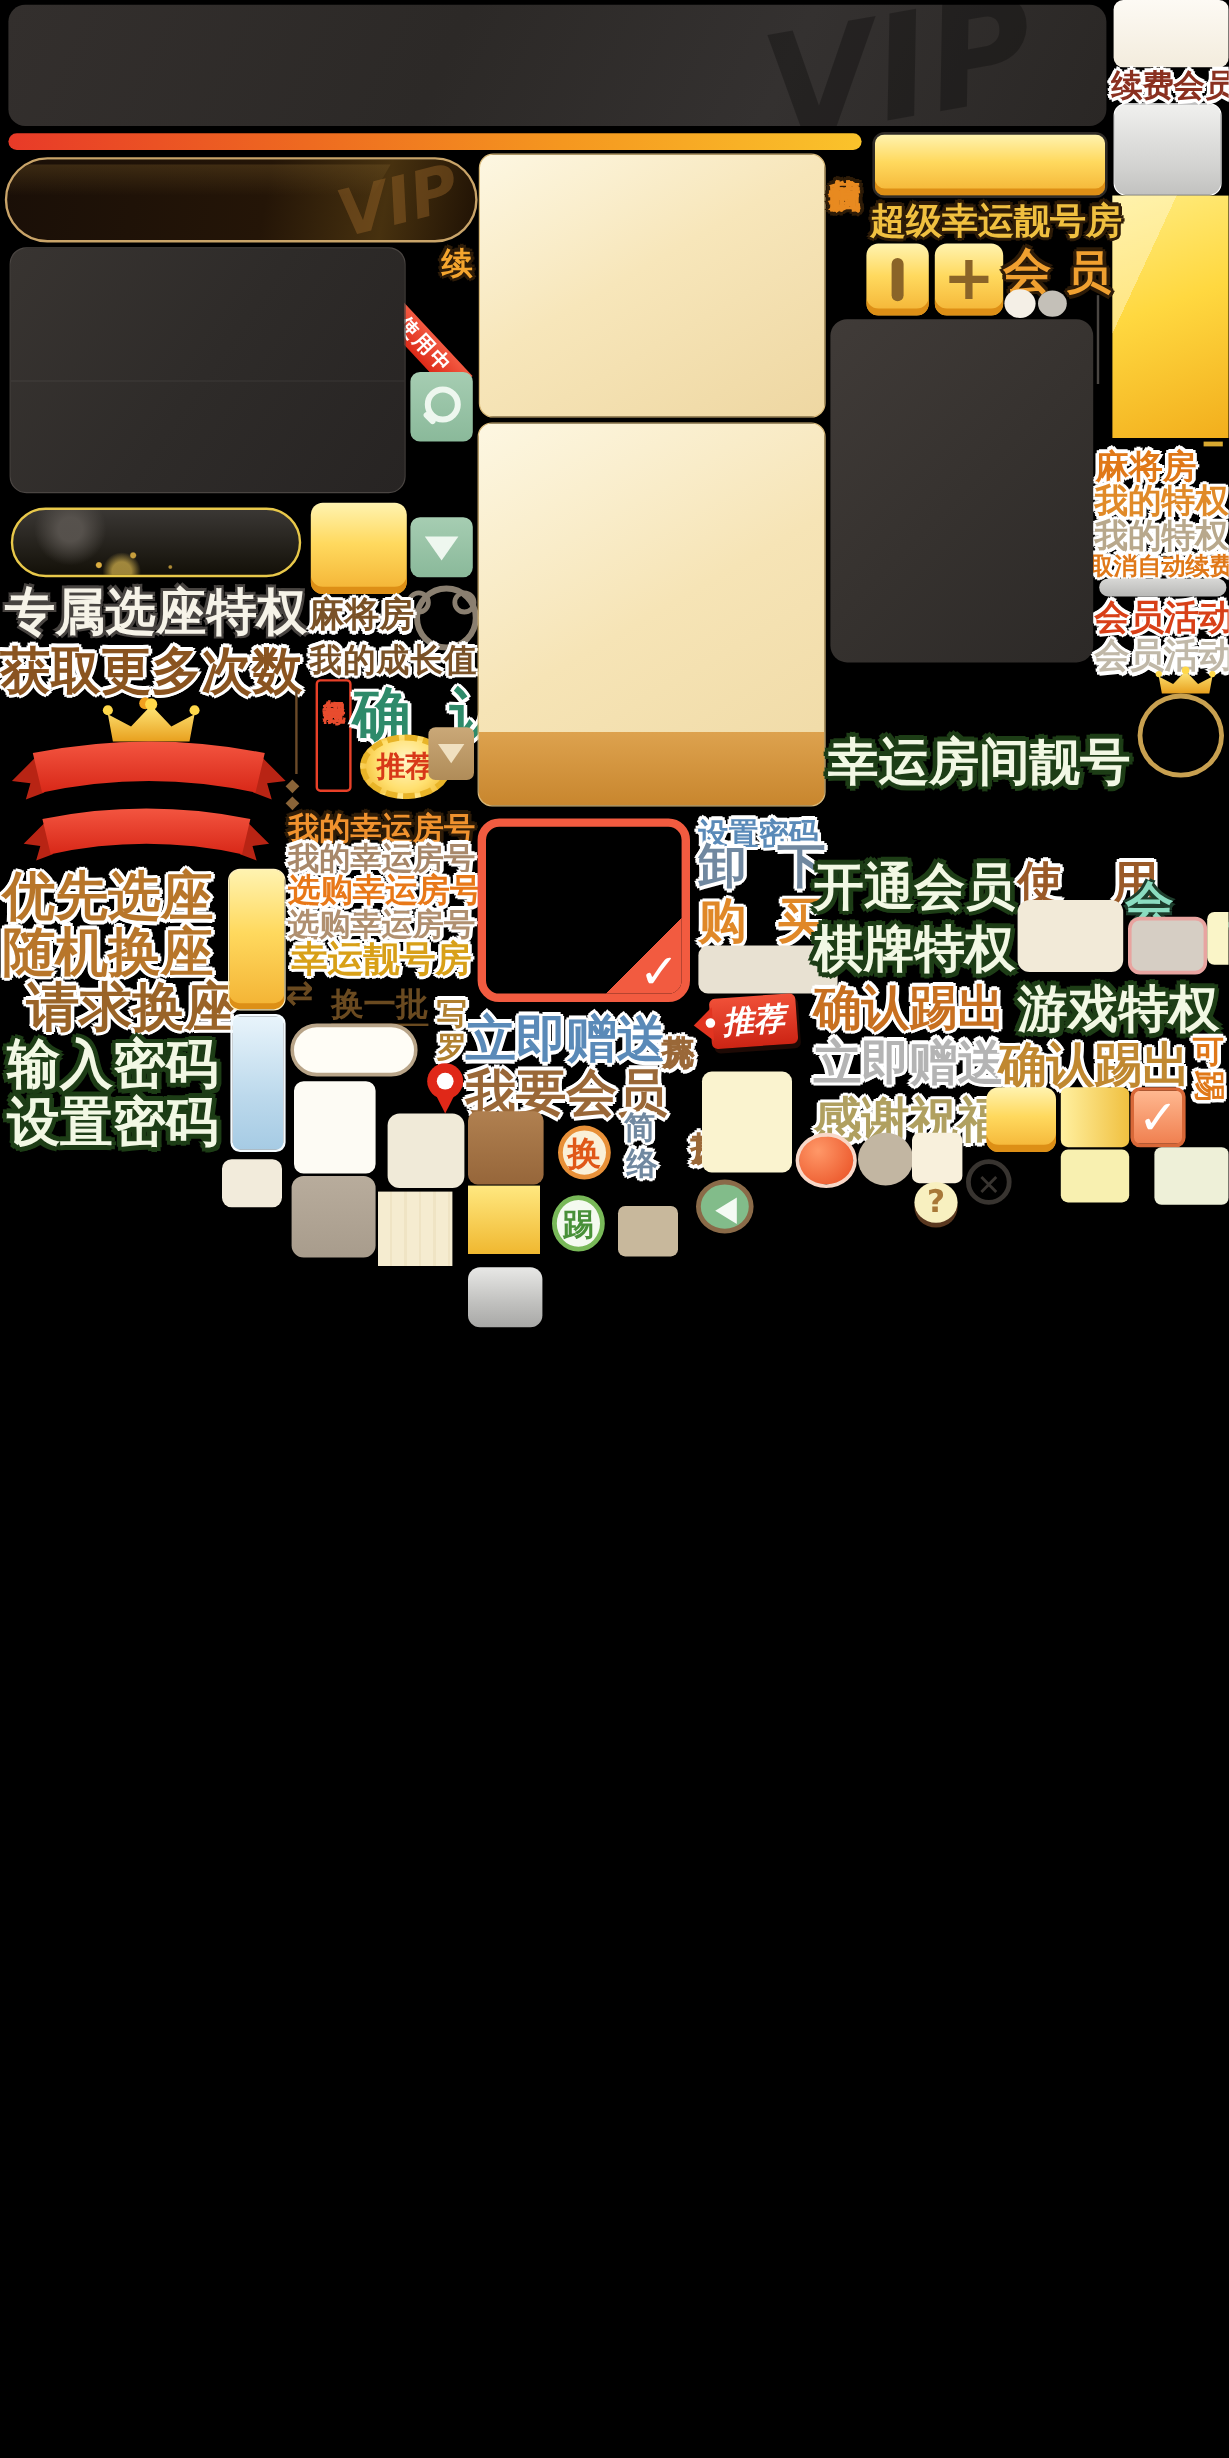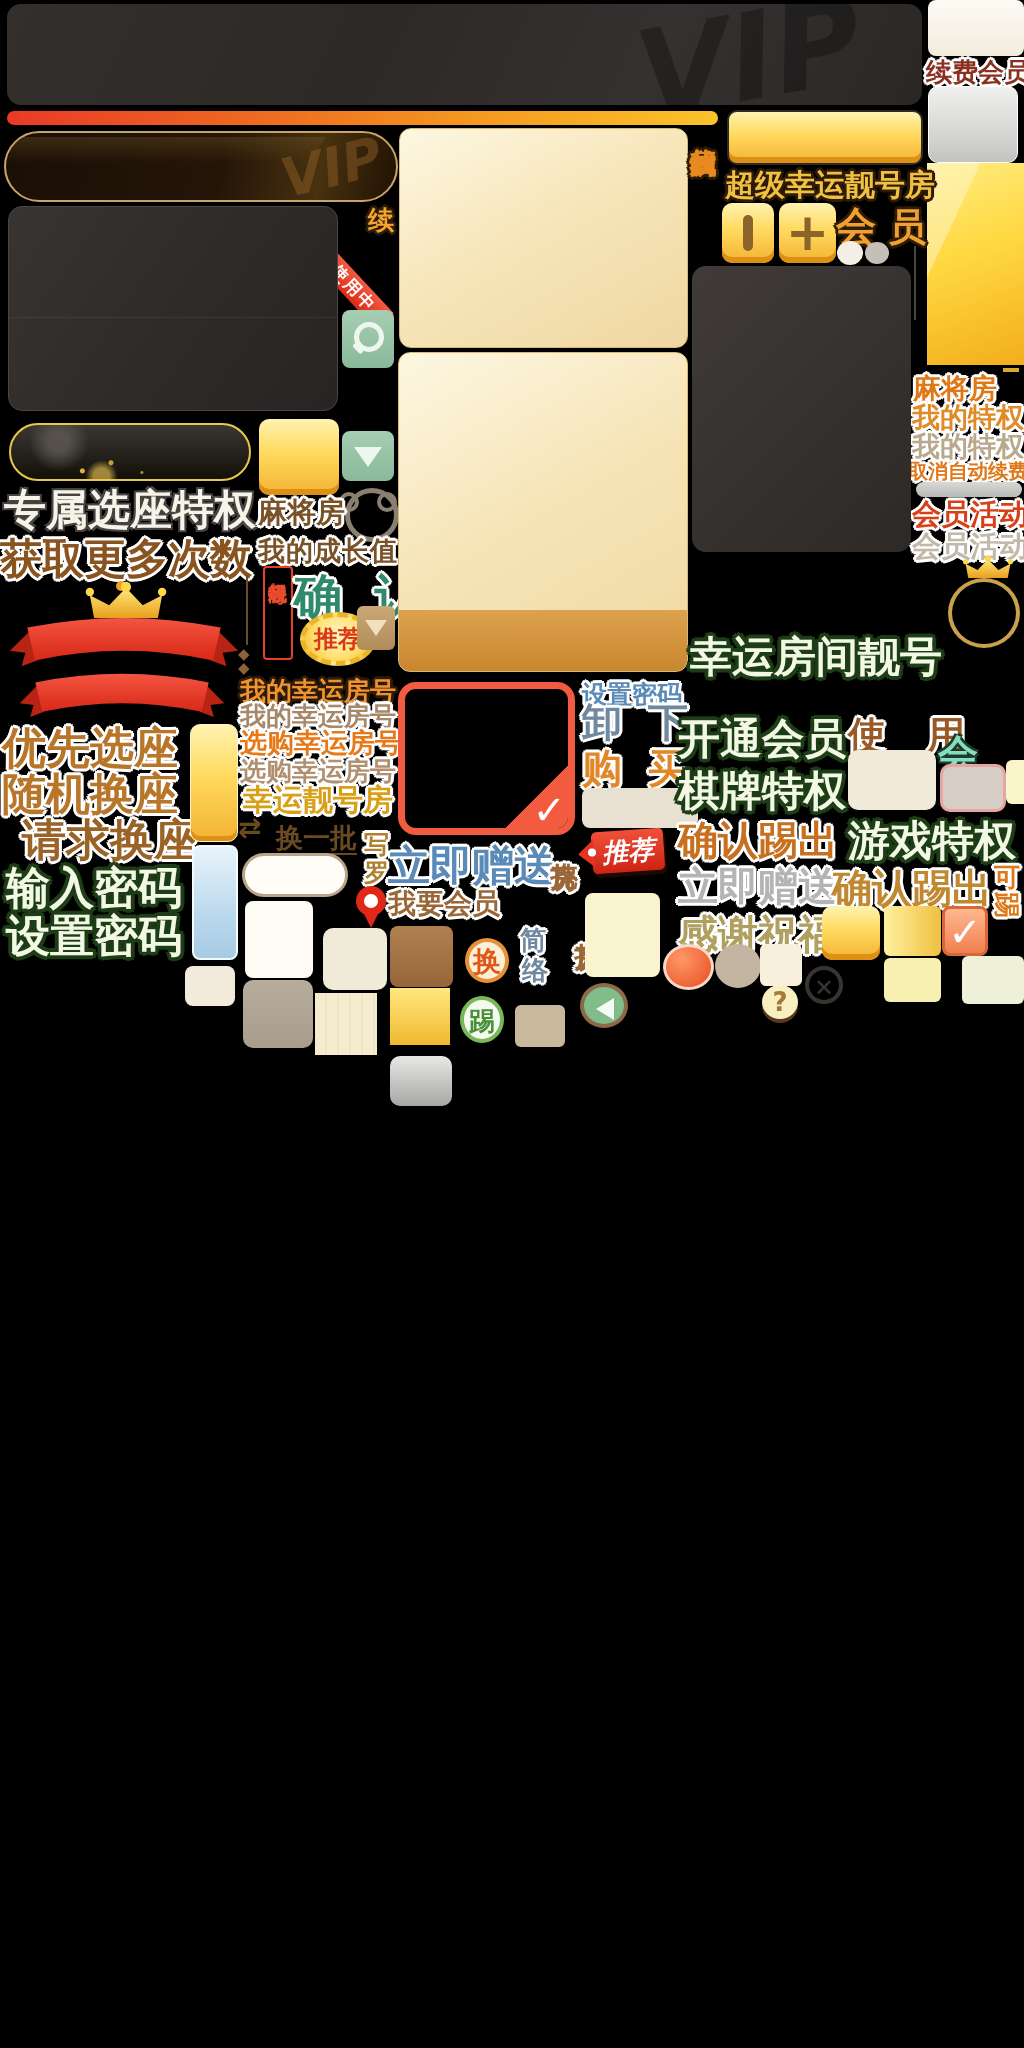--- a/index.html
+++ b/index.html
@@ -155,21 +155,21 @@
     <div style="position:absolute;right:-7px;bottom:-7px;width:74px;height:74px;background:linear-gradient(315deg,#f25b40 52%,transparent 52%);"></div>
     <span class="t" style="position:absolute;right:2px;bottom:-2px;font-size:40px;color:#fff;">✓</span>
   </div>
 
   <div class="sp t ow" style="left:582px;top:682px;font-size:25px;color:#5a8ab8;">设置密码</div>
   <div class="sp t ow" style="left:582px;top:702px;font-size:40px;color:#7088a0;letter-spacing:6px;">卸 下</div>
   <div class="sp t ow" style="left:582px;top:748px;font-size:40px;color:#e08828;letter-spacing:6px;">购 买</div>
   <div class="sp" style="left:582px;top:788px;width:116px;height:40px;border-radius:8px;background:#e8e1d2;"></div>
 
   <div class="sp t ow" style="left:388px;top:845px;font-size:42px;color:#5a8ab8;">立即赠送</div>
-  <div class="sp t ow" style="left:388px;top:890px;font-size:28px;color:#9a6838;">我要会员</div>
+  <div class="sp t ow" style="left:388px;top:890px;font-size:42px;color:#9a6838;">我要会员</div>
 
   <div class="sp" style="left:356px;top:886px;width:32px;height:42px;">
     <div style="position:absolute;left:0;top:0;width:30px;height:30px;border-radius:50%;background:#e02818;"></div>
     <div style="position:absolute;left:8px;top:8px;width:14px;height:14px;border-radius:50%;background:#fff;"></div>
     <div style="position:absolute;left:7px;top:26px;width:0;height:0;border-left:8px solid transparent;border-right:8px solid transparent;border-top:16px solid #e02818;"></div>
   </div>
 
   <div class="sp t ow vert" style="left:551px;top:841px;font-size:27px;color:#9a6838;">扑克房</div>
   <div class="sp t ow vert" style="left:575px;top:921px;font-size:27px;color:#9a6838;">扑克房</div>
 
@@ -210,21 +210,21 @@
   <div class="sp" style="left:865px;top:242px;width:24px;height:22px;border-radius:50%;background:#c4c0b8;"></div>
   <div class="sp" style="left:914px;top:246px;width:2px;height:74px;background:#4a4642;"></div>
 
   <div class="sp gold-btn" style="left:727px;top:110px;width:196px;height:55px;border:2px solid #2e2a26;"></div>
   <div class="sp t od" style="left:725px;top:170px;font-size:30px;color:#f0c040;">超级幸运靓号房</div>
 
   <div class="sp t od vert" style="left:690px;top:128px;font-size:27px;color:#e88a20;">我的成长值</div>
 
   <div class="sp panel-dark" style="left:692px;top:266px;width:219px;height:286px;background:linear-gradient(135deg,#403b38 0%,#36322f 50%,#2c2927 100%);"></div>
 
-  <div class="sp t og" style="left:690px;top:636px;font-size:42px;color:#f2f8e4;">幸运房间靓号</div>
+  <div class="sp t og" style="left:690px;top:614px;font-size:42px;color:#f2f8e4;">幸运房间靓号</div>
   <div class="sp t og" style="left:678px;top:718px;font-size:42px;color:#f2f8e4;">开通会员</div>
   <div class="sp t og" style="left:678px;top:770px;font-size:42px;color:#f2f8e4;">棋牌特权</div>
   <div class="sp t og" style="left:848px;top:820px;font-size:42px;color:#f2f8e4;">游戏特权</div>
 
   <svg class="sp" style="left:962px;top:554px;" width="52" height="28" viewBox="0 0 100 50">
     <path d="M12,44 L7,17 L30,29 L50,8 L70,29 L93,17 L88,44 Z" fill="url(#cg)"></path>
     <circle cx="7" cy="13" r="5" fill="#ffd84a"></circle>
       <circle cx="50" cy="7" r="6" fill="#ffd84a"></circle>
       <circle cx="93" cy="13" r="5" fill="#ffd84a"></circle>
   </svg>

